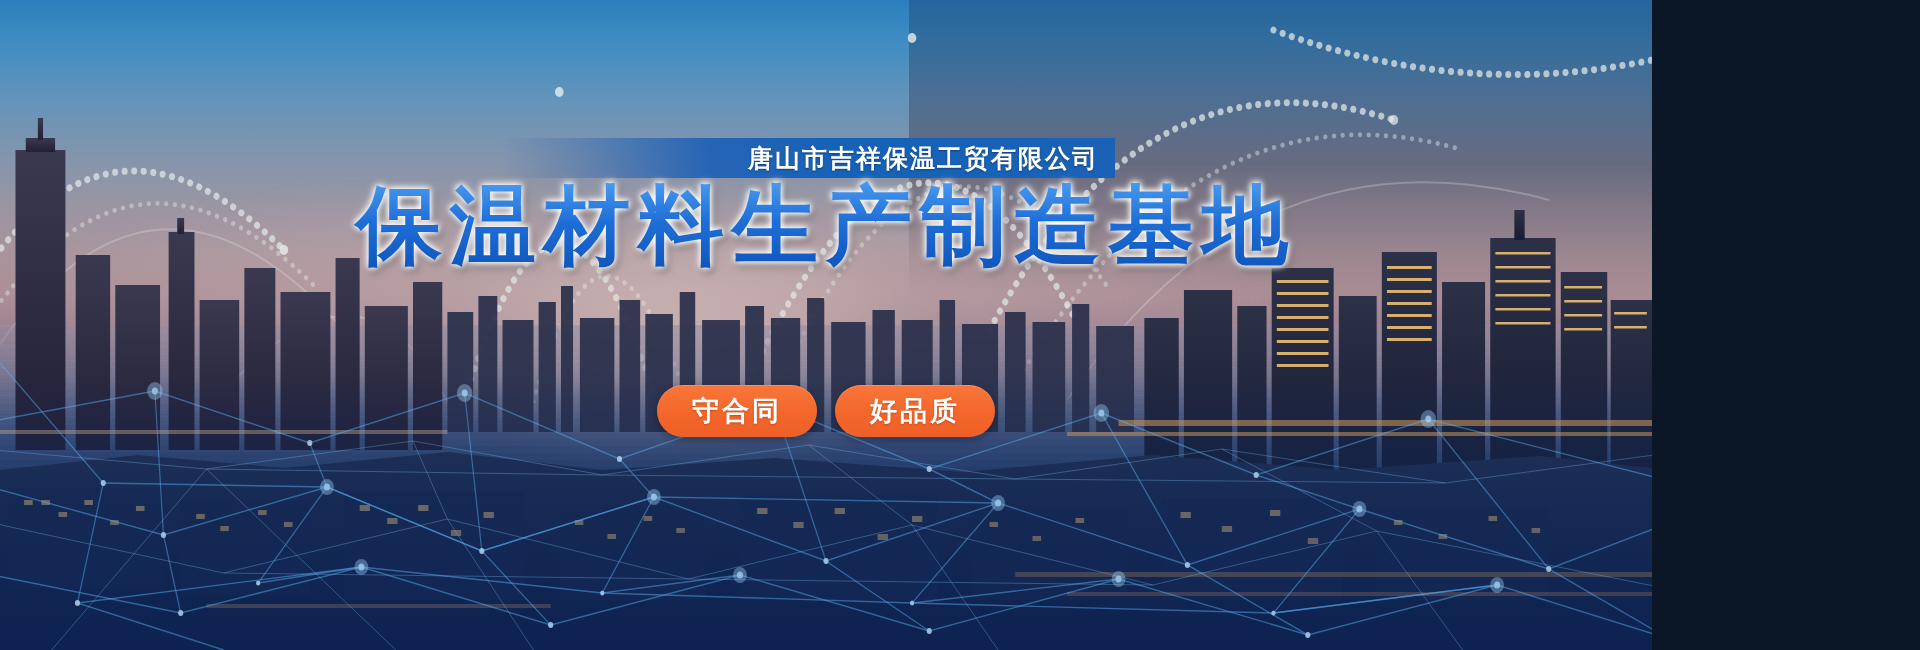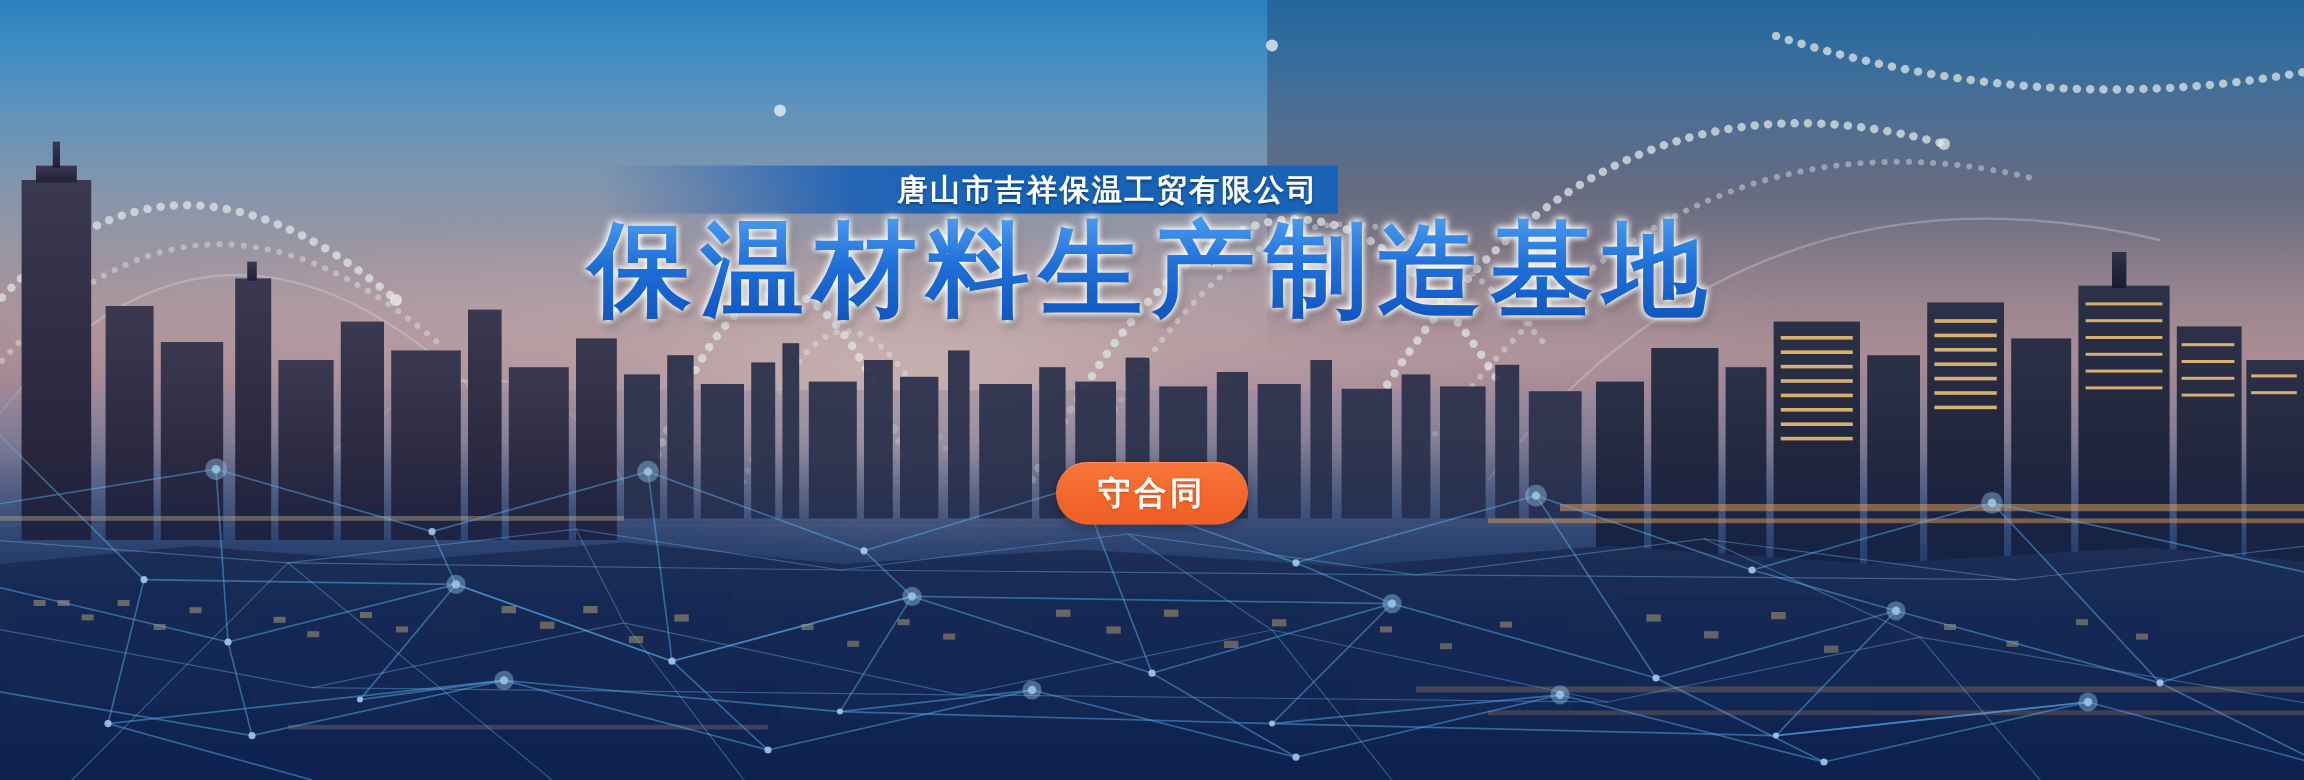--- a/index.html
+++ b/index.html
@@ -1,20 +1,20 @@
 <!DOCTYPE html>
 <html><head>
 <meta charset="utf-8">
 <title>Banner</title>
 <style>
   html,body{margin:0;padding:0;background:#0b1626;}
   *{box-sizing:border-box;}
   #stage{
     position:relative;
-    width:1920px;height:650px;
+    width:1652px;height:650px;
     overflow:hidden;
     font-family:"Liberation Sans","DejaVu Sans",sans-serif;
   }
 
   
   .sky{
     position:absolute;inset:0;
     background:
       linear-gradient(to bottom,
         #2b7fbd 0%,
@@ -454,16 +454,19 @@
       <div class="txt">唐山市吉祥保温工贸有限公司</div>
     </div>
 
     <div class="headline-outline">保温材料生产制造基地</div>
     <div class="headline">保温材料生产制造基地</div>
 
     <div class="pills">
       <div class="pill">
         <span>守合同</span>
       </div>
+      <div class="pill">
+        <span>好品质</span>
+      </div>
     </div>
 
   </div>
 </div>
 
 </body></html>

